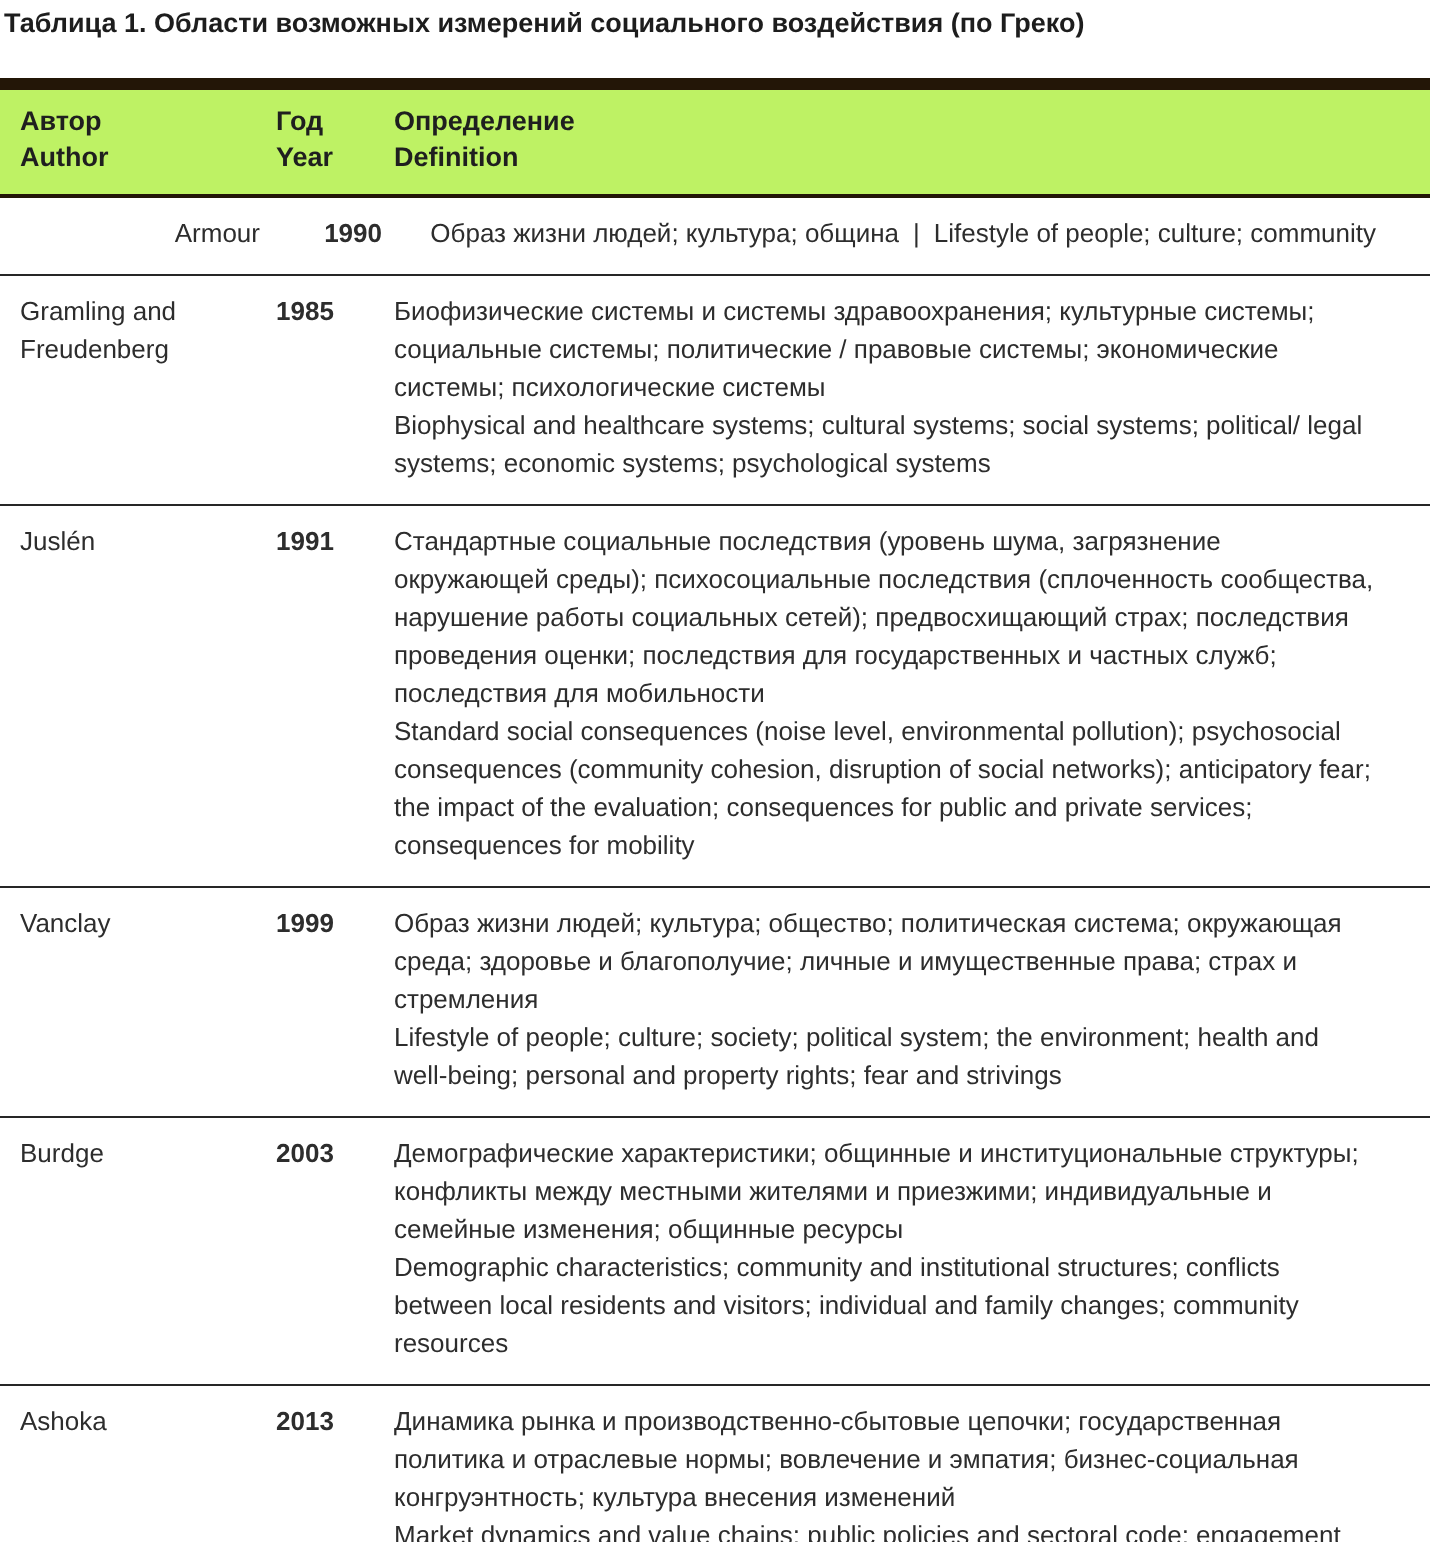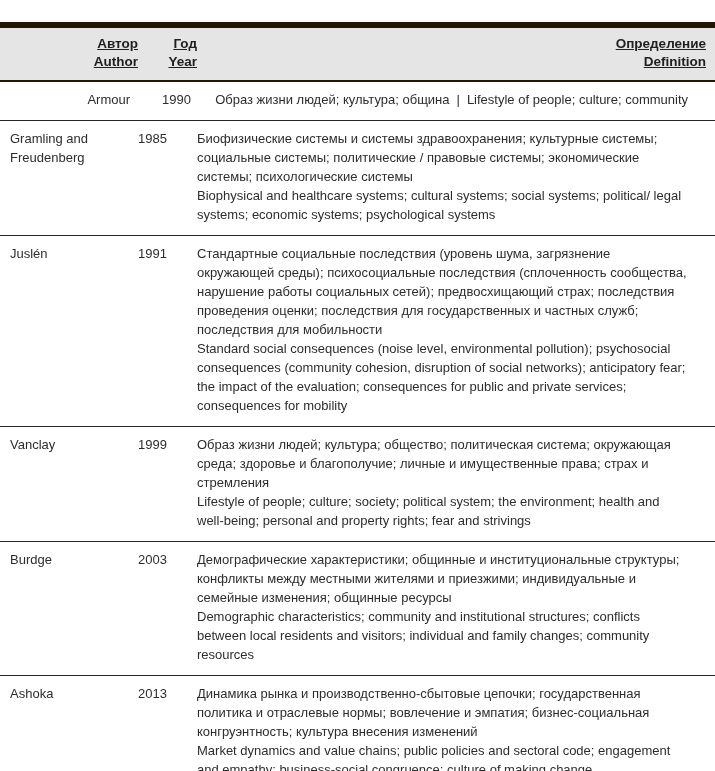--- a/index.html
+++ b/index.html
@@ -31,56 +31,56 @@
     width: 715px;
     border-collapse: collapse;
     table-layout: fixed;
     margin-top: 19px;
     font-size: 13px;
   }
   col.c-author { width: 138px; }
   col.c-year   { width: 59px; }
   col.c-def    { width: auto; }
   thead th {
-    background: #e5e5e5;
-    text-align: right;
+    background: #bef264;
+    text-align: left;
     font-weight: 700;
     font-size: 13.5px;
     line-height: 18px;
     color: #1f1f1f;
     vertical-align: top;
     border-top: 6px solid #231607;
     border-bottom: 2px solid #231607;
     padding: 7px 0 9px 0;
-    text-decoration: underline;
   }
   thead th.col-author { padding-left: 10px; }
   thead th.col-def    { padding-right: 9px; }
   tbody td {
     vertical-align: top;
     border-top: 1px solid #262626;
     font-size: 13px;
     line-height: 19px;
     color: #2d2d2d;
     padding: 8px 0 11px 0;
   }
   tbody tr:first-child td { border-top: none; text-align: right; }
   td.col-author { padding-left: 10px; padding-right: 8px; }
-  td.col-year   { padding-right: 6px; }
+  td.col-year   { padding-right: 6px; font-weight: bold; }
   td.col-def    { padding-right: 27px; }
   .pipe {
     display: inline-block;
     margin: 0 7px;
     color: #2d2d2d;
   }
 </style>
 </head>
 <body>
 
 <div class="page">
+  <div class="caption">Таблица 1. Области возможных измерений социального воздействия (по Греко)</div>
 
   <table class="impact-table">
     <colgroup>
       <col class="c-author">
       <col class="c-year">
       <col class="c-def">
     </colgroup>
     <thead>
       <tr>
         <th class="col-author">

